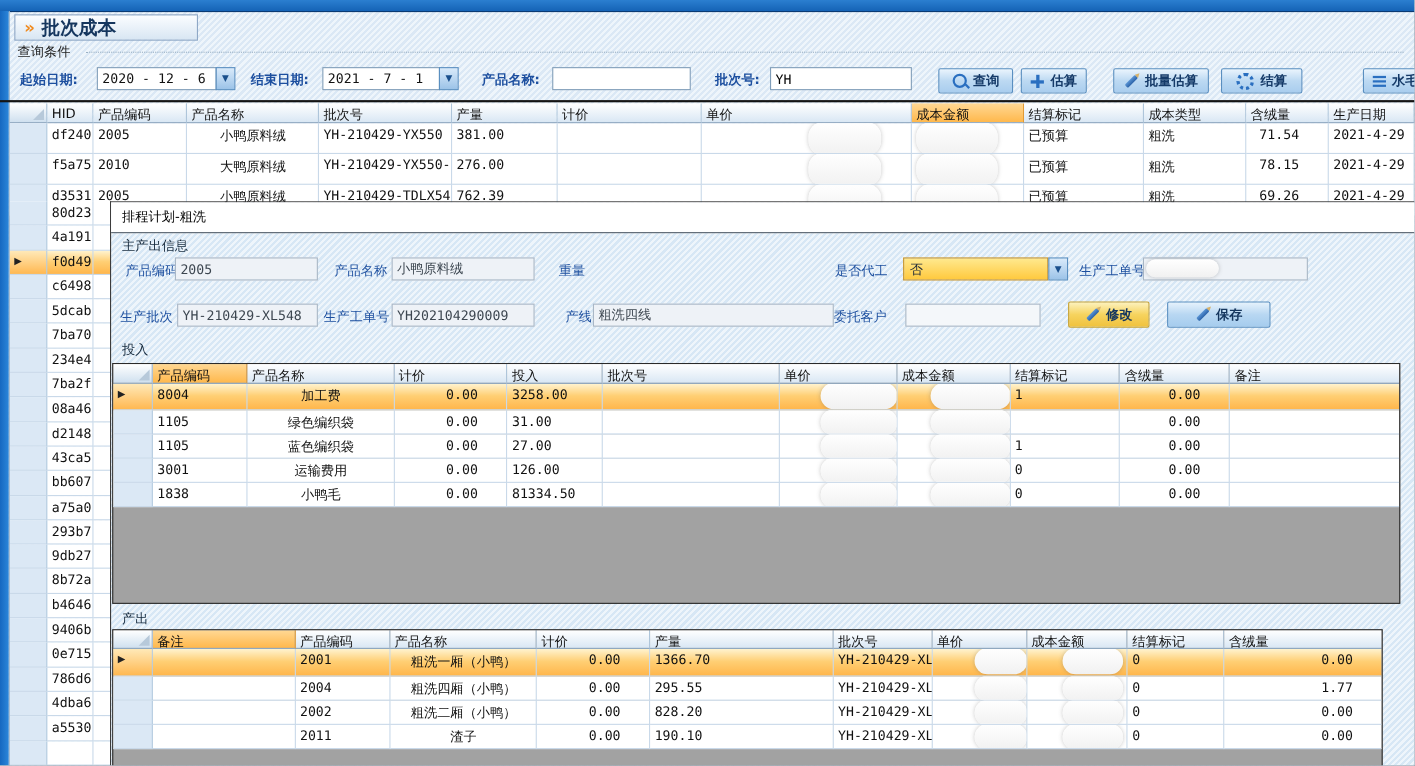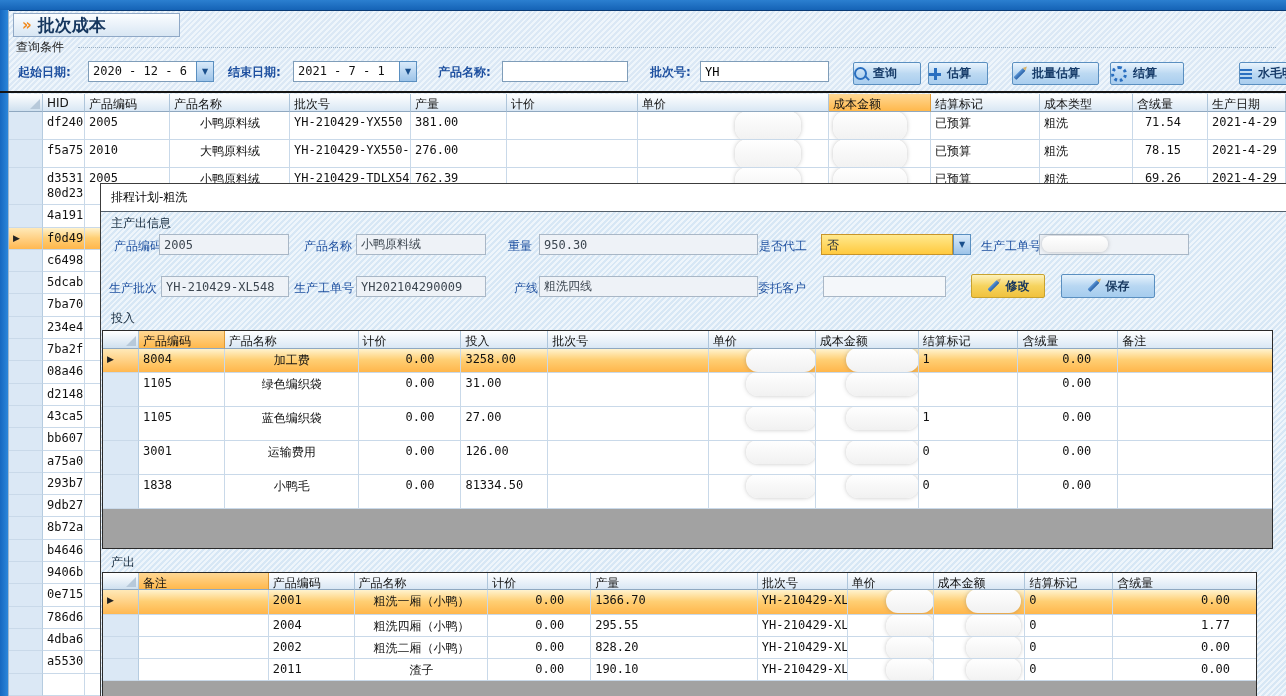--- a/index.html
+++ b/index.html
@@ -22,21 +22,21 @@
   .qline{position:absolute;left:78px;top:47px;width:1198px;border-top:1px dotted #9ab0c4;}
   .qrow{position:absolute;left:0;top:60px;width:1286px;height:26px;}
   .flabel{position:absolute;top:4px;color:#1d4f9f;font-weight:bold;}
   .tbox{position:absolute;top:1px;height:21px;box-sizing:border-box;border:1px solid #7f9db9;
         background:#fff;font-family:"DejaVu Sans Mono",monospace;font-size:12px;padding:2px 4px;}
   .ddbtn{position:absolute;top:1px;width:18px;height:21px;box-sizing:border-box;
          border:1px solid #5a8fc0;background:linear-gradient(#d9eafa,#9cc3e8);
          color:#1a4f8c;font-size:8px;text-align:center;line-height:19px;cursor:pointer;}
   .qbtn{position:absolute;top:2px;height:23px;box-sizing:border-box;border:1px solid #5a8fc0;border-radius:2px;
         background:linear-gradient(#eaf4fd,#bcd9f2 50%,#a9cdee);color:#153a68;font-weight:bold;
-        display:flex;align-items:center;justify-content:flex-start;gap:6px;cursor:pointer;}
+        display:flex;align-items:center;justify-content:center;gap:6px;cursor:pointer;}
   .blackline{position:absolute;left:0;top:91px;width:1286px;height:2px;background:#141414;}
   
   .row{display:flex;background:#fff;}
   .cell{box-sizing:border-box;border-right:1px solid #c9d9e9;border-bottom:1px solid #c9d9e9;
         padding:3px 3px 0 4px;overflow:hidden;white-space:nowrap;position:relative;}
   .hcell{box-sizing:border-box;border-right:1px solid #aec5da;border-bottom:1px solid #8fa8c0;
          background:linear-gradient(#ffffff,#d9e7f4);padding:2px 3px 0 4px;overflow:hidden;white-space:nowrap;}
   .hcell.orange{background:linear-gradient(#ffd894,#ffb84c);border-right:1px solid #e09a36;}
   .sel{background:#dbe8f5;border-right:1px solid #b6cce0;}
   .selhdr{background:linear-gradient(#ffffff,#cfe0ef);position:relative;}
@@ -74,21 +74,21 @@
   .combo{position:absolute;height:21px;box-sizing:border-box;border:1px solid #c89428;
          background:linear-gradient(#ffe98e,#ffc93e);color:#1e2a38;padding:2px 5px;}
   .pbtn{position:absolute;height:24px;box-sizing:border-box;border:1px solid #7a97b8;border-radius:2px;
         color:#15365e;font-weight:bold;display:flex;align-items:center;justify-content:center;gap:6px;cursor:pointer;text-align:right;}
   .pbtn.yellow{background:linear-gradient(#fdf2bd,#f6d35e 50%,#f0c23e);border-color:#c8a22e;}
   .pbtn.blue{background:linear-gradient(#e6f2fc,#b8d7f2 50%,#a5ccee);border-color:#5a8fc0;}
   
   .itbl{position:absolute;box-sizing:border-box;border:1px solid #2a2a2a;background:#a2a2a2;overflow:hidden;}
   .ti .hrow,.to .hrow{display:flex;}
   .ti .hrow{height:18px;}
-  .ti .row{height:34px;}
+  .ti .row{height:22px;}
   .ti .row.selected{height:24px;}
   .t0{width:36px}.t1{width:86px}.t2{width:134px}.t3{width:103px}.t4{width:87px}.t5{width:161px}
   .t6{width:107px}.t7{width:103px}.t8{width:100px}.t9{width:100px}.t10{width:154px;border-right:none;}
   .ti .b1{left:37px;top:-1px;width:70px;height:24px;}
   .ti .b2{left:30px;top:-1px;width:73px;height:24px;}
   .to .hrow{height:17px;}
   .to .row{height:22px;}
   .to .row.selected{height:25px;}
   .o0{width:36px}.o1{width:130px}.o2{width:86px}.o3{width:134px}.o4{width:103px}.o5{width:167px}
   .o6{width:90px}.o7{width:86px}.o8{width:92px}.o9{width:88px}.o10{width:143px;border-right:none;}
@@ -383,21 +383,20 @@
 
   <div class="panel">
     <div class="ptitle">排程计划-粗洗</div>
     <div class="grp" style="left:10px;top:31px">主产出信息</div>
 
     <span class="plabel" style="left:13px;top:54px">产品编码</span>
     <input class="pbox" style="left: 58px; top: 50px; width: 130px;" readonly="" value="2005">
     <span class="plabel" style="left:203px;top:54px">产品名称</span>
     <input class="pbox" style="left: 255px; top: 50px; width: 130px;" readonly="" value="小鸭原料绒">
     <span class="plabel" style="left:407px;top:54px">重量</span>
-    <input class="pbox" style="left: 438px; top: 50px; width: 219px;" readonly="" value="950.30">
     <span class="plabel" style="left:658px;top:54px">是否代工</span>
     <div class="combo" style="left:720px;top:50px;width:132px">否</div>
     <div class="ddbtn" style="left:852px;top:50px"><span class="ddglyph">▼</span></div>
     <span class="plabel" style="left:880px;top:54px">生产工单号</span>
     <div class="pbox" style="left:938px;top:50px;width:150px">
       <span class="blob" style="left:2px;top:1px;width:66px;height:16px"></span>
     </div>
 
     <span class="plabel" style="left:8px;top:96px">生产批次</span>
     <input class="pbox" style="left: 60px; top: 92px; width: 128px;" readonly="" value="YH-210429-XL548">

